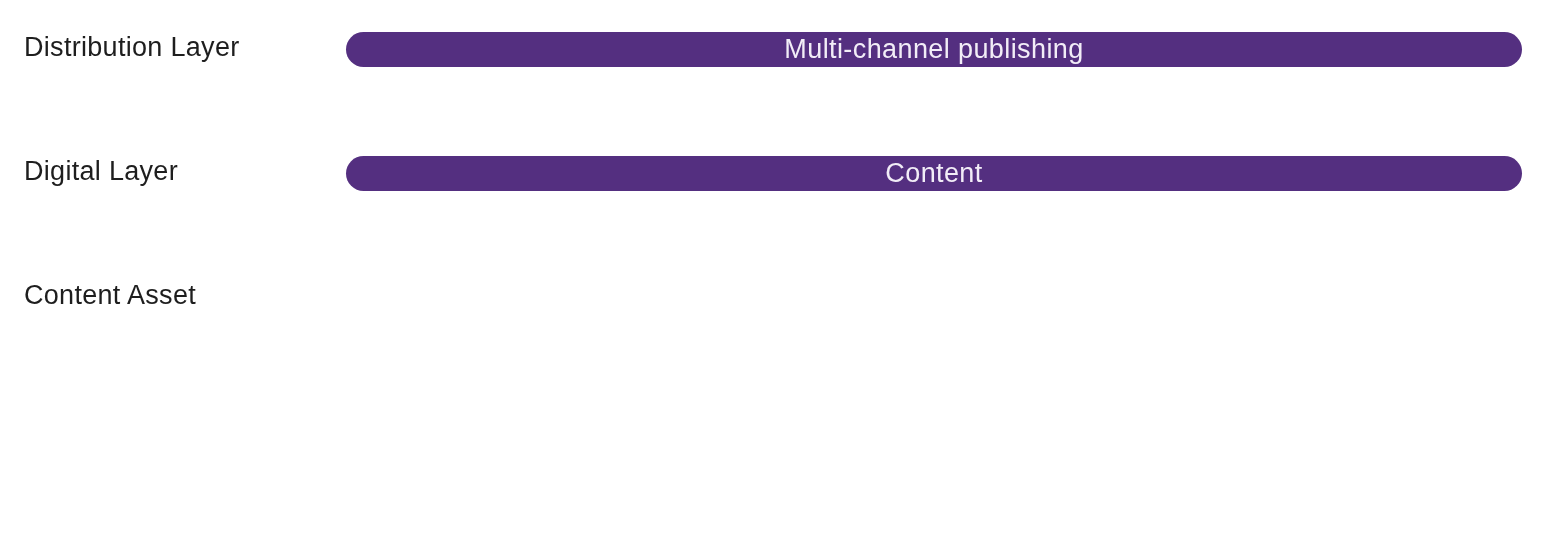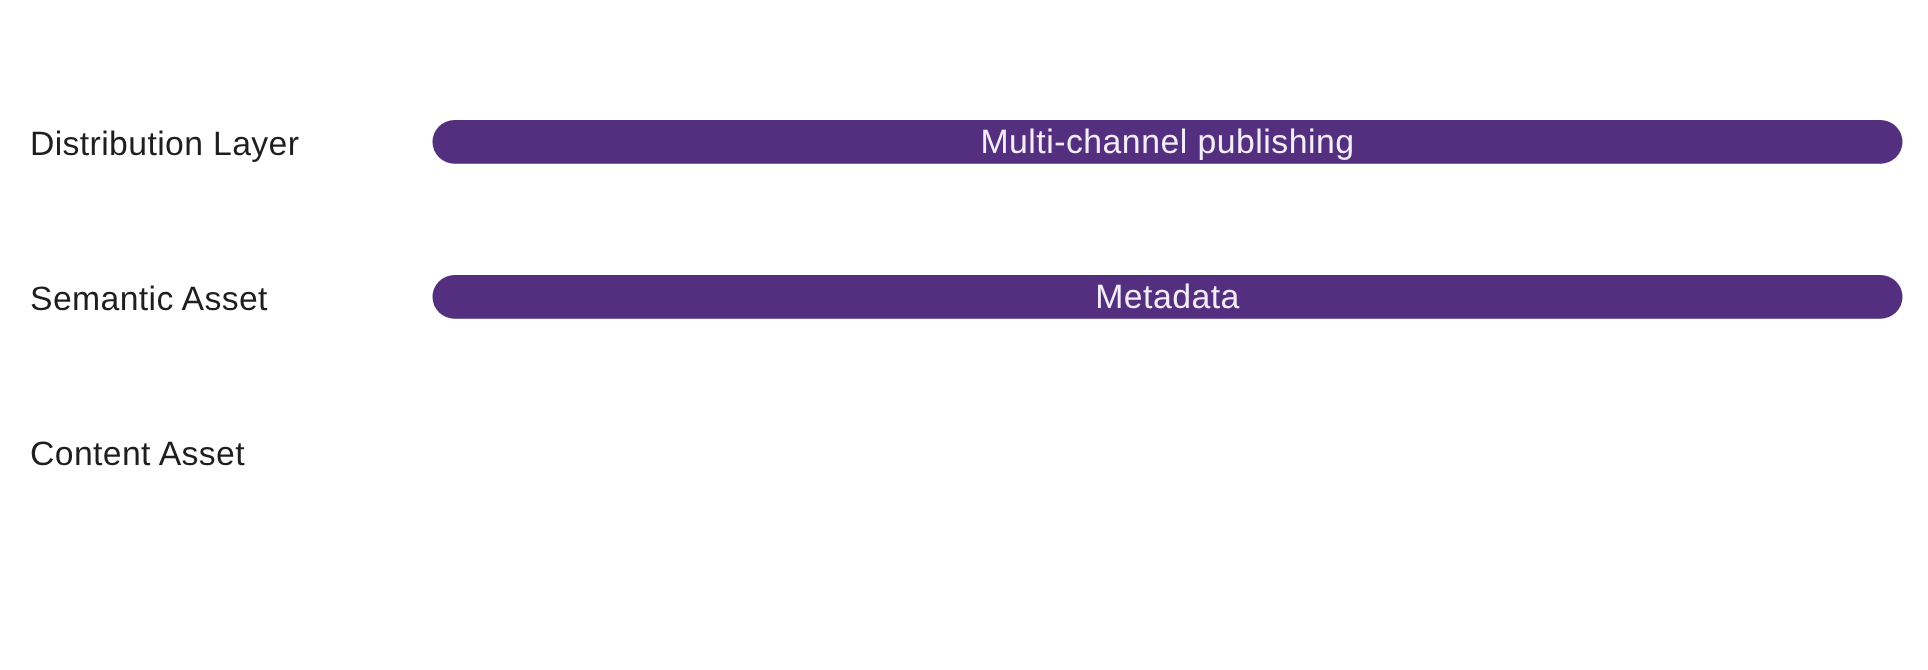--- a/index.html
+++ b/index.html
@@ -14,21 +14,21 @@
     background: var(--bg, #ffffff);
     font-family: "Liberation Sans", "DejaVu Sans", sans-serif;
     box-sizing: border-box;
     padding: 32px 20px 0 0;
     display: flex;
     flex-direction: column;
     gap: 25px;
   }
   .row {
     display: flex;
-    align-items: flex-end;
+    align-items: flex-start;
     height: 99px;
     flex: 0 0 auto;
   }
   .label {
     flex: 0 0 346px;
     display: flex;
     align-items: center;
     padding-left: 24px;
     box-sizing: border-box;
     color: var(--label-text, #1e1e1e);
@@ -67,23 +67,23 @@
 
   <div class="row">
     <div class="label">Distribution Layer</div>
     <div class="boxes">
       <div class="box">Multi-channel publishing</div>
     </div>
   </div>
 
 
   <div class="row">
-    <div class="label">Semantic Asset</div>
+    <div class="label">Digital Layer</div>
     <div class="boxes">
-      <div class="box">Metadata</div>
+      <div class="box">Content</div>
     </div>
   </div>
 
   <div class="row">
     <div class="label">Content Asset</div>
     <div class="boxes">
     </div>
   </div>
 
 </div>

